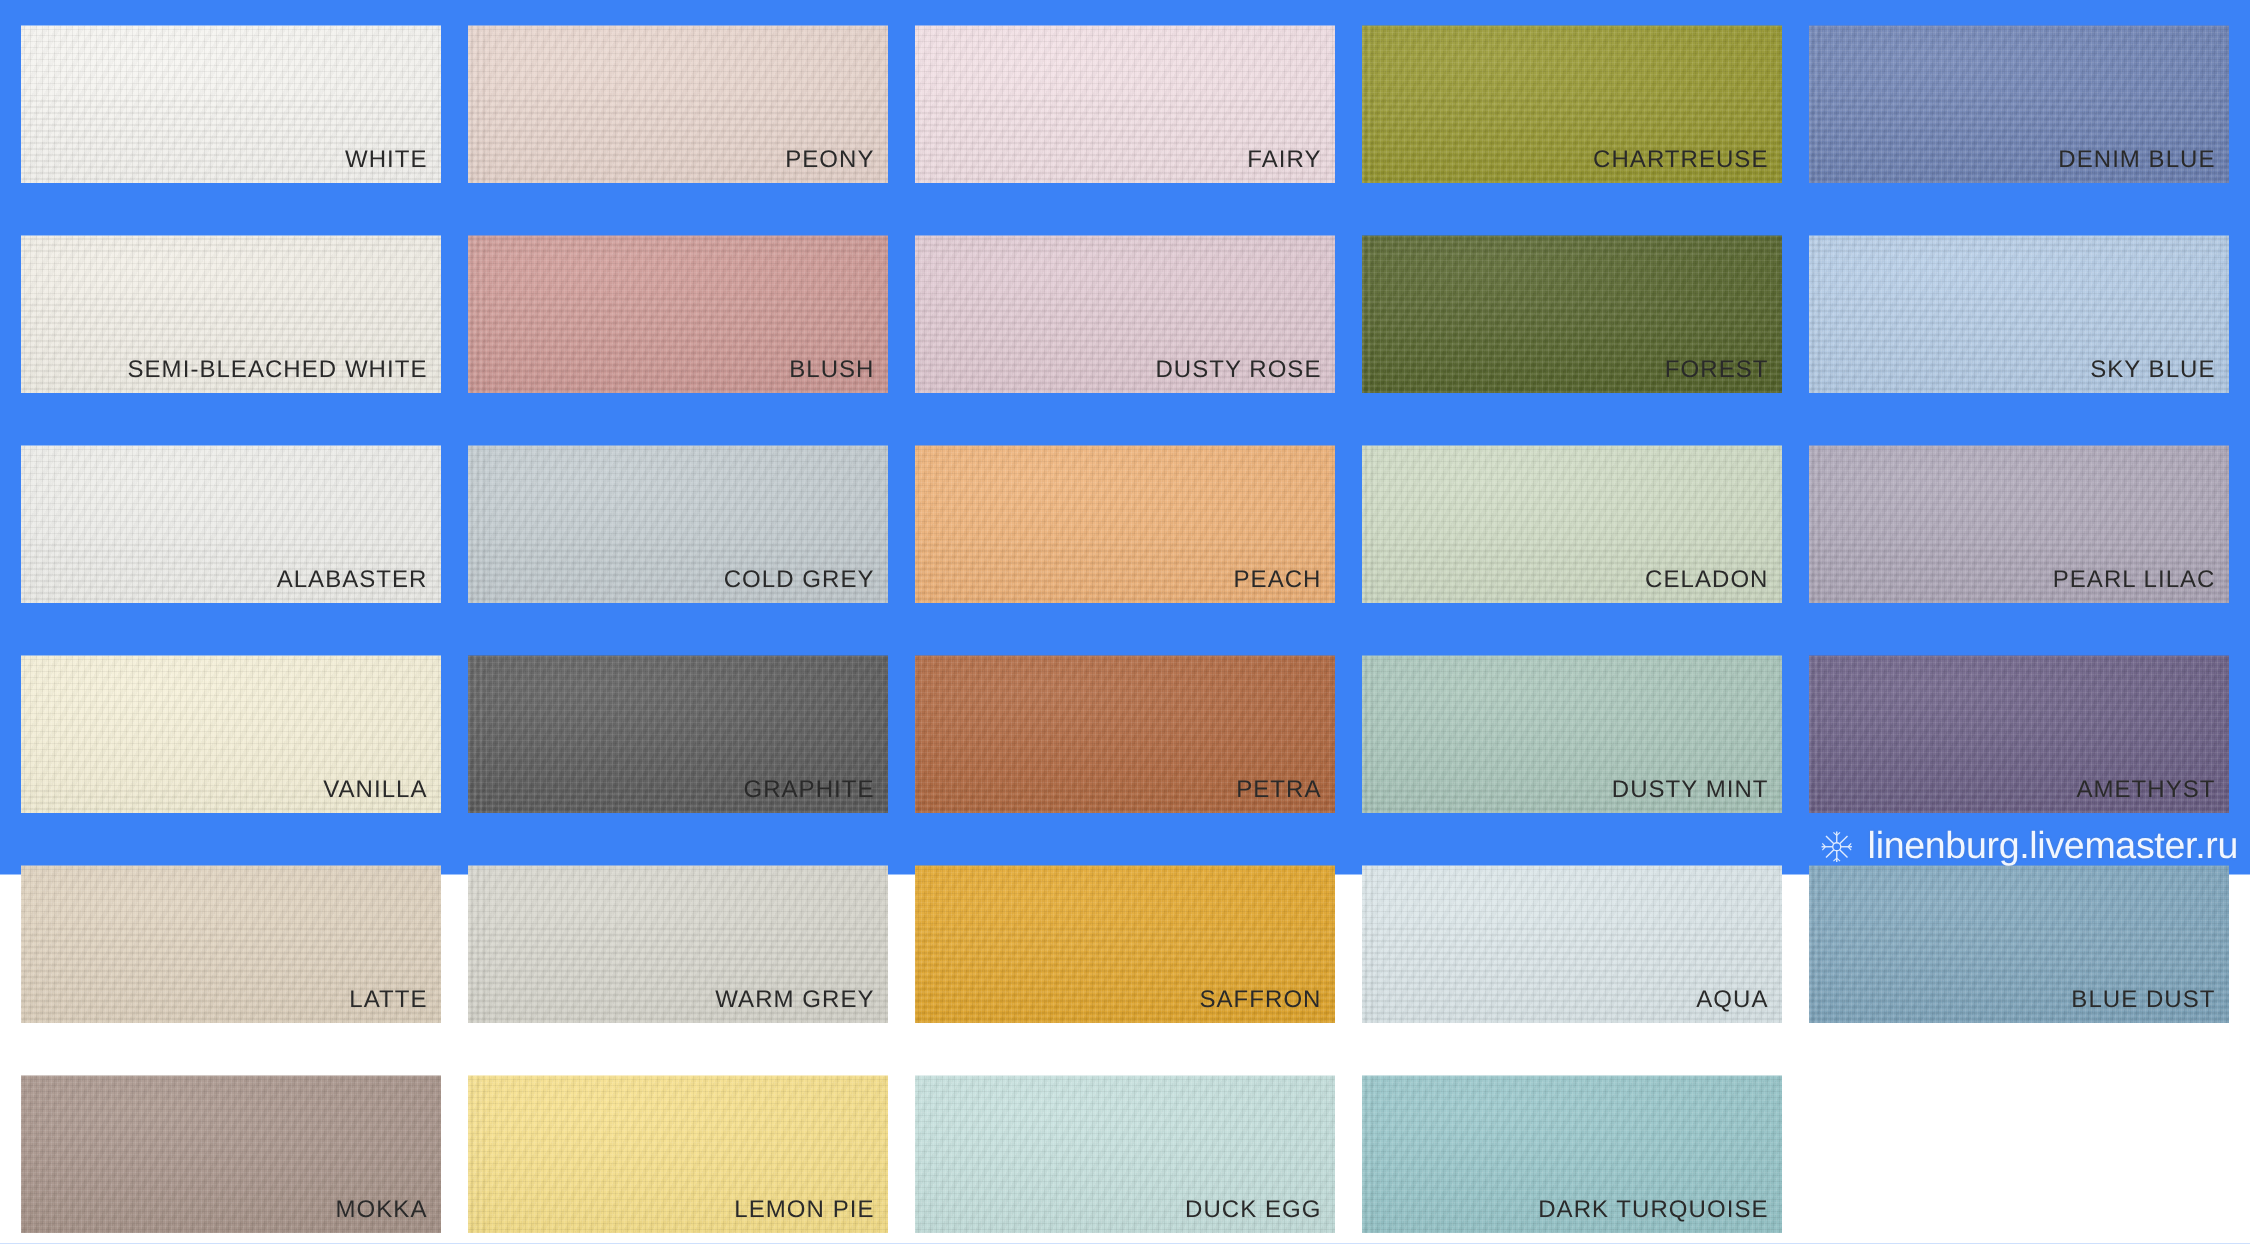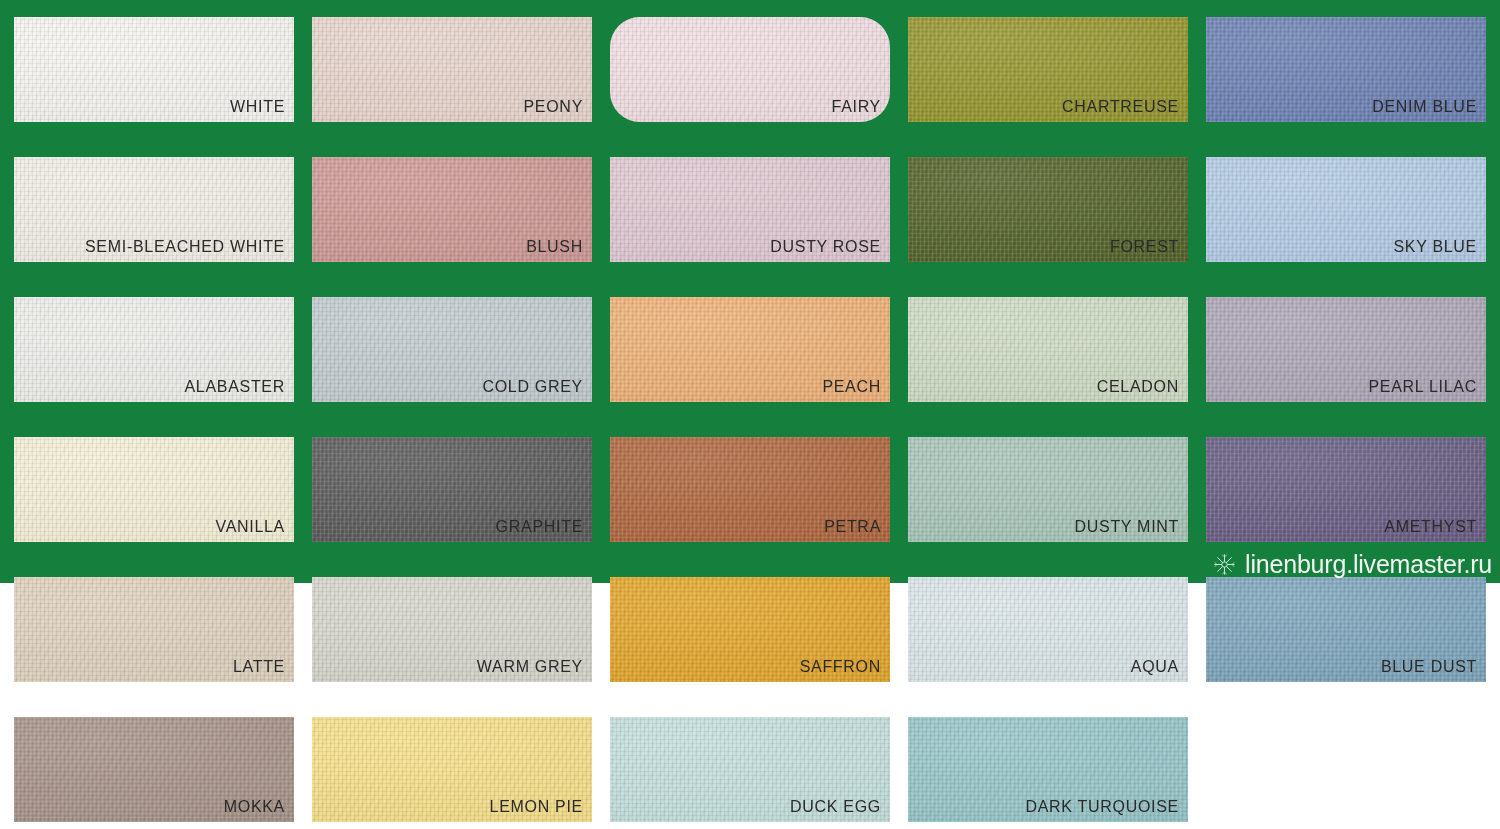--- a/index.html
+++ b/index.html
@@ -8,21 +8,21 @@
     width: 1500px;
     height: 829px;
     background: #ffffff;
     font-family: "Liberation Sans", sans-serif;
     overflow: hidden;
   }
   #chart-root {
     position: relative;
     width: 1500px;
     height: 583px;
-    background: #15803d;
+    background: #3b82f6;
   }
   .swatch-grid {
     position: absolute;
     left: 14px;
     top: 17px;
     width: 1472px;
     display: grid;
     grid-template-columns: repeat(5, 280px);
     grid-template-rows: repeat(6, 105px);
     column-gap: 18px;
@@ -107,21 +107,21 @@
 <div id="chart-root">
   <div class="swatch-grid">
       <div class="swatch" style="background-color: rgb(246, 245, 241);">
         <div class="weave"></div>
         <div class="swatch-label">WHITE</div>
       </div>
       <div class="swatch" style="background-color: rgb(232, 213, 205);">
         <div class="weave"></div>
         <div class="swatch-label">PEONY</div>
       </div>
-      <div class="swatch" style="background-color: rgb(242, 223, 228); border-radius: 30px;">
+      <div class="swatch" style="background-color: rgb(242, 223, 228);">
         <div class="weave"></div>
         <div class="swatch-label">FAIRY</div>
       </div>
       <div class="swatch" style="background-color: rgb(150, 151, 47);">
         <div class="weave"></div>
         <div class="swatch-label">CHARTREUSE</div>
       </div>
       <div class="swatch" style="background-color: rgb(110, 130, 180);">
         <div class="weave"></div>
         <div class="swatch-label">DENIM BLUE</div>

